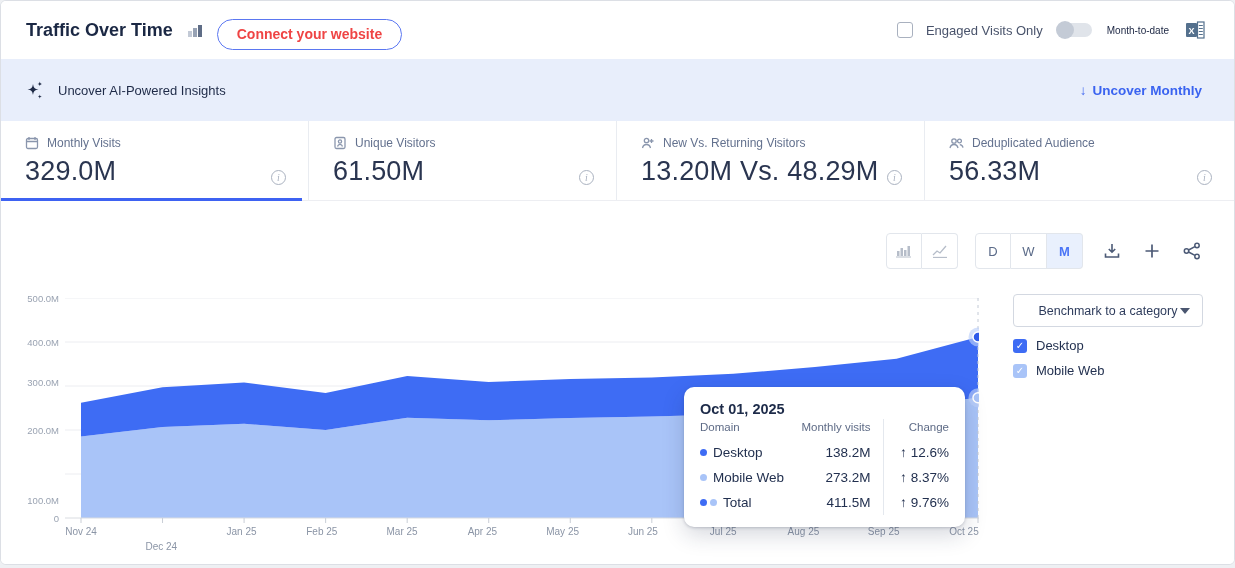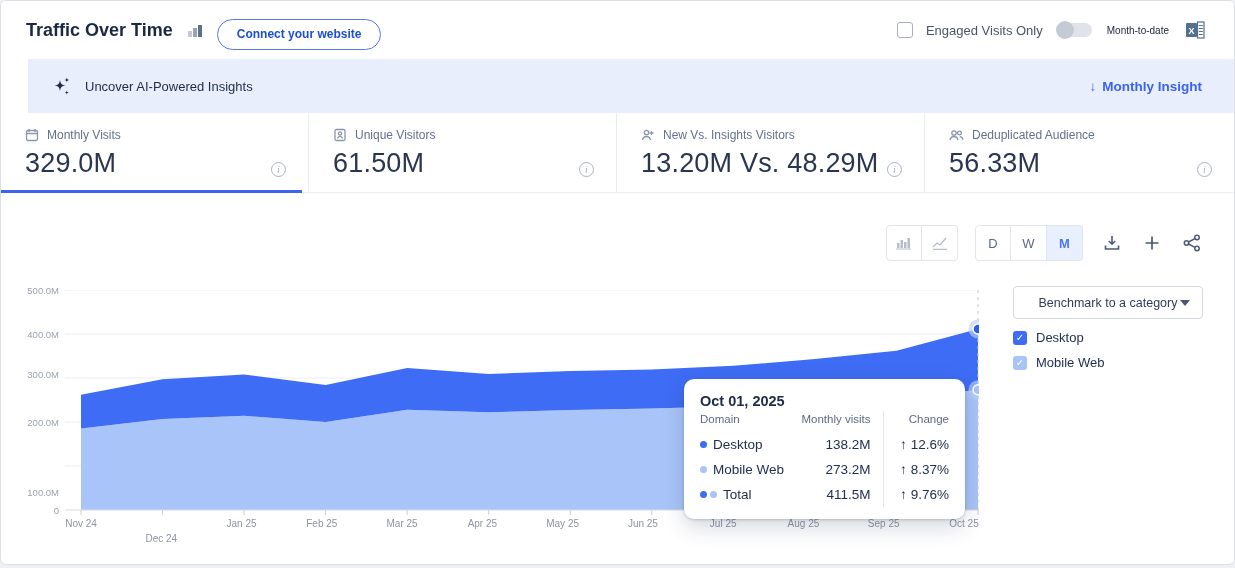--- a/index.html
+++ b/index.html
@@ -3,30 +3,30 @@
 <meta charset="utf-8">
 <style>
   * { box-sizing: border-box; margin: 0; padding: 0; }
   body { margin:0; background:#eef0f3; width:1235px; height:568px; font-family:"Liberation Sans",sans-serif; }
   .frame { position:relative; width:1235px; height:565px; background:#fff; border:1px solid #dcdfe5; border-radius:6px; overflow:hidden; }
 
   
   .header { height:58px; display:flex; align-items:center; justify-content:space-between; padding:0 26px 0 25px; background:#fff; }
   .h-left { display:flex; align-items:center; gap:14px; }
   .page-title { font-size:18px; font-weight:700; color:#1b2844; }
-  .connect-btn { height:31px; padding:0 19px; border:1.5px solid #5b77f1; border-radius:17px; background:#fff; color:#1d4ed8; font-weight:700; font-size:12px; display:flex; align-items:center; cursor:pointer; font-family:inherit;margin-top:8px; }
+  .connect-btn { height:31px; padding:0 19px; border:1.5px solid #5b77f1; border-radius:17px; background:#fff; color:#ef4444; font-weight:700; font-size:14px; display:flex; align-items:center; cursor:pointer; font-family:inherit;margin-top:8px; }
   .h-right { display:flex; align-items:center; gap:13px; }
   .checkbox { width:16px; height:16px; border:1.5px solid #a9b1bf; border-radius:3px; background:#fff; cursor:pointer; }
   .h-label { font-size:13px; color:#49536b; }
   .h-label2 { font-size:10px; color:#212b47; }
   .toggle { position:relative; width:34px; height:14px; background:#e0e4ea; border-radius:8px; margin:0 2px; cursor:pointer; }
   .toggle .knob { position:absolute; left:-2px; top:-2px; width:18px; height:18px; border-radius:50%; background:#c4cbd6; }
 
   
-  .ai-banner { height:54px; background:#e8eefb; display:flex; align-items:center; justify-content:space-between; padding:0 32px 0 25px;margin-left:27px; }
+  .ai-banner { height:62px; background:#e8eefb; display:flex; align-items:center; justify-content:space-between; padding:0 32px 0 25px; }
   .ai-left { display:flex; align-items:center; gap:14px; }
   .ai-text { font-size:13px; font-weight:500; color:#1e2a47; }
   .ai-link { display:flex; align-items:center; gap:6px; color:#3a63f0; font-size:13.5px; font-weight:700; cursor:pointer; text-decoration:none; }
 
   
   .cards { display:flex; height:80px; border-bottom:1px solid #edeef2; background:#fff; }
   .card { flex:0 0 308px; position:relative; padding:15px 24px 0; border-right:1px solid #e9ecf1; cursor:pointer; }
   .card:last-child { flex:1; border-right:none; }
   .card.active::after { content:""; position:absolute; left:0; right:6px; bottom:-1px; height:3px; background:#3e62f2; }
   .card-label { display:flex; align-items:center; gap:8px; font-size:12px; color:#63718e; }
@@ -117,21 +117,21 @@
         <svg class="ic" width="18" height="19" viewBox="0 0 18 19" fill="#1f2b47">
             <path d="M7 3 C7.7 7 8.5 7.8 12.5 8.5 C8.5 9.2 7.7 10 7 14 C6.3 10 5.5 9.2 1.5 8.5 C5.5 7.8 6.3 7 7 3 Z"></path>
             <path d="M13.8 0.5 C14.1 2.2 14.5 2.6 16.2 2.9 C14.5 3.2 14.1 3.6 13.8 5.3 C13.5 3.6 13.1 3.2 11.4 2.9 C13.1 2.6 13.5 2.2 13.8 0.5 Z"></path>
             <path d="M13.8 13.5 C14.1 15 14.4 15.3 15.9 15.6 C14.4 15.9 14.1 16.2 13.8 17.7 C13.5 16.2 13.2 15.9 11.7 15.6 C13.2 15.3 13.5 15 13.8 13.5 Z"></path>
           </svg>
       </span>
       <span class="ai-text">Uncover AI-Powered Insights</span>
     </div>
     <a class="ai-link">
         <span>↓</span>
-        <span>Monthly Insight</span>
+        <span>Uncover Monthly</span>
       </a>
   </div>
 
   <div class="cards">
     <div class="card active">
       <div class="card-label">
         <span>
             <svg class="ic" width="14" height="14" viewBox="0 0 14 14" fill="none" stroke="#8a96ad" stroke-width="1.3">
               <rect x="1.5" y="2.5" width="11" height="10" rx="1.5"></rect>
               <path d="M4 1v3M10 1v3M1.5 5.5h11"></path>
@@ -158,21 +158,21 @@
     </div>
     <div class="card">
       <div class="card-label">
         <span>
             <svg class="ic" width="14" height="14" viewBox="0 0 14 14" fill="none" stroke="#8a96ad" stroke-width="1.3">
               <circle cx="5.5" cy="4.5" r="2.2"></circle>
               <path d="M1.5 12c.5-2.4 2-3.5 4-3.5s3.5 1.1 4 3.5"></path>
               <path d="M10.5 3v4M8.5 5h4"></path>
             </svg>
           </span>
-        <span>New Vs. Insights Visitors</span>
+        <span>New Vs. Returning Visitors</span>
       </div>
       <div class="card-value">13.20M Vs. 48.29M</div>
       <span class="info">i</span>
     </div>
     <div class="card">
       <div class="card-label">
         <span>
             <svg class="ic" width="15" height="14" viewBox="0 0 15 14" fill="none" stroke="#8a96ad" stroke-width="1.3">
               <circle cx="5" cy="5" r="2.2"></circle>
               <path d="M1 12c.5-2.4 2-3.5 4-3.5S8.5 9.6 9 12"></path>

